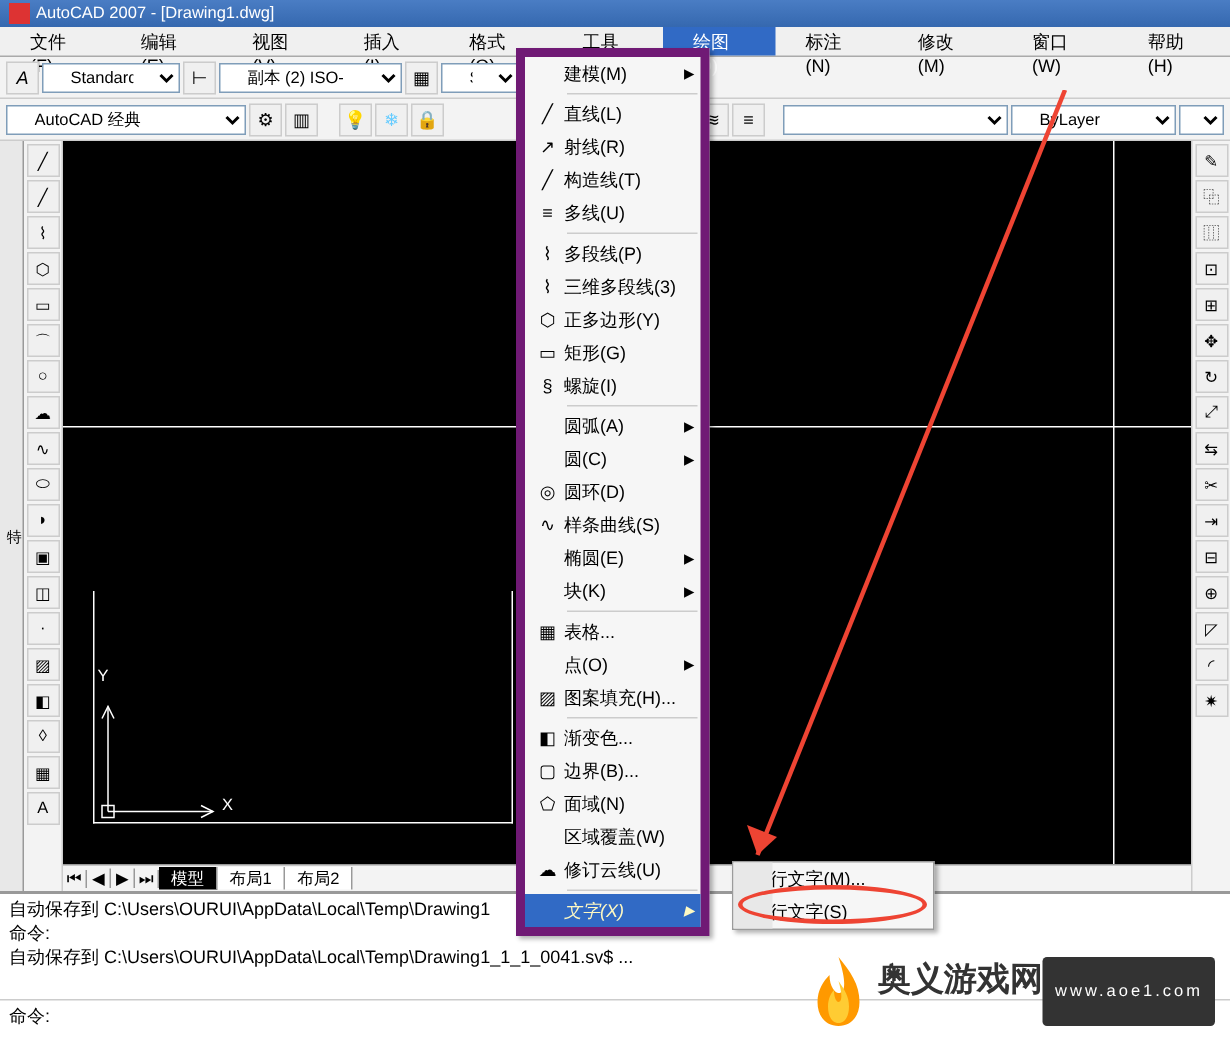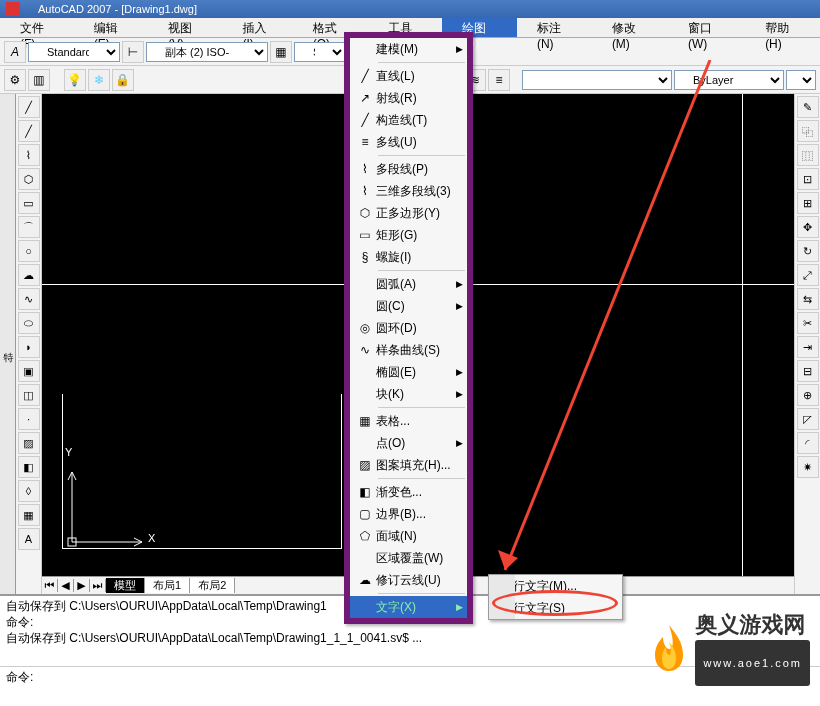--- a/index.html
+++ b/index.html
@@ -1,18 +1,18 @@
 <!DOCTYPE html>
 <html><head>
 <meta charset="utf-8">
 <style>
 * { margin: 0; padding: 0; box-sizing: border-box; font-family: "Microsoft YaHei", sans-serif; }
 body { width: 820px; height: 706px; background: #fff; overflow: hidden; position: relative; }
 
-.titlebar { height: 18px; background: linear-gradient(#4a7dc4, #3568af); color: #fff; font-size: 11px; padding: 2px 6px; display: flex; align-items: center; gap: 18px; }
+.titlebar { height: 18px; background: linear-gradient(#4a7dc4, #3568af); color: #fff; font-size: 11px; padding: 2px 6px; display: flex; align-items: center; gap: 4px; }
 .titlebar .app-icon { width: 14px; height: 14px; background: #d33; display: inline-block; }
 
 .menubar { height: 20px; background: #f0f0f0; border-bottom: 1px solid #aaa; display: flex; font-size: 12px; }
 .menubar .menu-item { padding: 2px 20px; cursor: default; }
 .menubar .menu-item.active { background: #316ac5; color: #fff; }
 
 .toolbar-row { height: 28px; background: #f3f3f3; border-bottom: 1px solid #ccc; display: flex; align-items: center; padding: 0 4px; gap: 2px; font-size: 11px; }
 .tool-select { height: 20px; font-size: 11px; border: 1px solid #7f9db9; background: #fff; padding: 0 14px; }
 .tool-btn { width: 22px; height: 22px; background: #f0f0f0; border: 1px solid #ccc; display: flex; align-items: center; justify-content: center; font-size: 12px; }
 
@@ -34,38 +34,38 @@
 .tabs-bar .tab { padding: 0 8px; background: #fff; border-right: 1px solid #999; }
 .tabs-bar .tab.active { background: #000; color: #fff; }
 
 .cmd-area { border-top: 2px solid #999; background: #fff; font-family: "SimSun", monospace; font-size: 12px; }
 .cmd-scroll { height: 70px; padding: 2px 6px; overflow: hidden; line-height: 16px; }
 .cmd-input-row { border-top: 1px solid #ccc; padding: 2px 6px; height: 20px; }
 
 
 .dropdown { position: absolute; left: 344px; top: 32px; width: 129px; background: #f6f6f6; border: 6px solid #701a75; box-shadow: 2px 2px 3px rgba(0,0,0,0.3); font-size: 12px; z-index: 10; }
 .dropdown .dd-row { display: flex; align-items: center; height: 22px; padding: 0 4px; position: relative; }
-.dropdown .dd-row.highlighted { background: #316ac5; color: #86efac; }
+.dropdown .dd-row.highlighted { background: #316ac5; color: #fef9c3; font-style: italic; }
 .dropdown .dd-icon { width: 22px; height: 18px; display: flex; align-items: center; justify-content: center; font-size: 12px; }
 .dropdown .dd-label { flex: 1; }
 .dropdown .dd-arrow { font-size: 9px; margin-left: 4px; }
 .dropdown .dd-sep { height: 1px; background: #ccc; margin: 2px 2px 2px 28px; }
 .dd-icon-strip { position: absolute; left: 0; top: 0; bottom: 0; width: 26px; background: #e8e8e8; }
 .dropdown > * { position: relative; }
 
 .submenu { position: absolute; left: 488px; top: 574px; width: 135px; background: #f6f6f6; border: 1px solid #9b9b9b; box-shadow: 2px 2px 3px rgba(0,0,0,0.3); font-size: 12px; z-index: 11; }
 .submenu .dd-icon-strip { width: 26px; }
 .submenu .dd-row { display: flex; align-items: center; height: 22px; padding: 0 4px; }
 
 .red-arrow { position: absolute; left: 490px; top: 60px; z-index: 9; pointer-events: none; }
 .red-ellipse { position: absolute; left: 492px; top: 590px; width: 126px; height: 26px; border: 3px solid #e43; border-radius: 50%; z-index: 12; pointer-events: none; }
 
 .watermark { position: absolute; right: 10px; bottom: 20px; display: flex; align-items: center; gap: 6px; z-index: 20; }
 .watermark .flame { width: 40px; height: 50px; }
-.watermark .wm-text { display: flex; flex-direction: column; align-items: flex-start; }
+.watermark .wm-text { display: flex; flex-direction: row; align-items: flex-start; }
 .watermark .wm-cn { font-size: 22px; font-weight: bold; color: #333; }
 .watermark .wm-url { background: #333; color: #fff; font-size: 11px; letter-spacing: 2px; padding: 17px 8px; border-radius: 3px; }
 
 .layer-colorbox { width:10px; height:10px; background:#fff; border:1px solid #999; display:inline-block; margin-right:2px; vertical-align:middle;}
 </style>
 </head>
 <body>
 
 <div class="titlebar">
   <span class="app-icon"></span>
@@ -91,20 +91,21 @@
       <i>A</i>
     </div>
   <select class="tool-select" style="width:92px"><option>Standard</option></select>
   <div class="tool-btn">⊢</div>
   <select class="tool-select" style="width:122px"><option>副本 (2) ISO-</option></select>
   <div class="tool-btn">▦</div>
   <select class="tool-select" style="width:52px"><option>Standar</option></select>
 </div>
 
 <div class="toolbar-row">
+  <select class="tool-select" style="width:160px"><option>AutoCAD 经典</option></select>
   <div class="tool-btn">⚙</div>
   <div class="tool-btn">▥</div>
   <div style="width:10px"></div>
   <div class="tool-btn" style="color:#cc0">💡</div>
   <div class="tool-btn" style="color:#6cf">❄</div>
   <div class="tool-btn">🔒</div>
   <div style="flex:1"></div>
   <div class="tool-btn">≋</div>
   <div class="tool-btn">≡</div>
   <div style="width:8px"></div>

